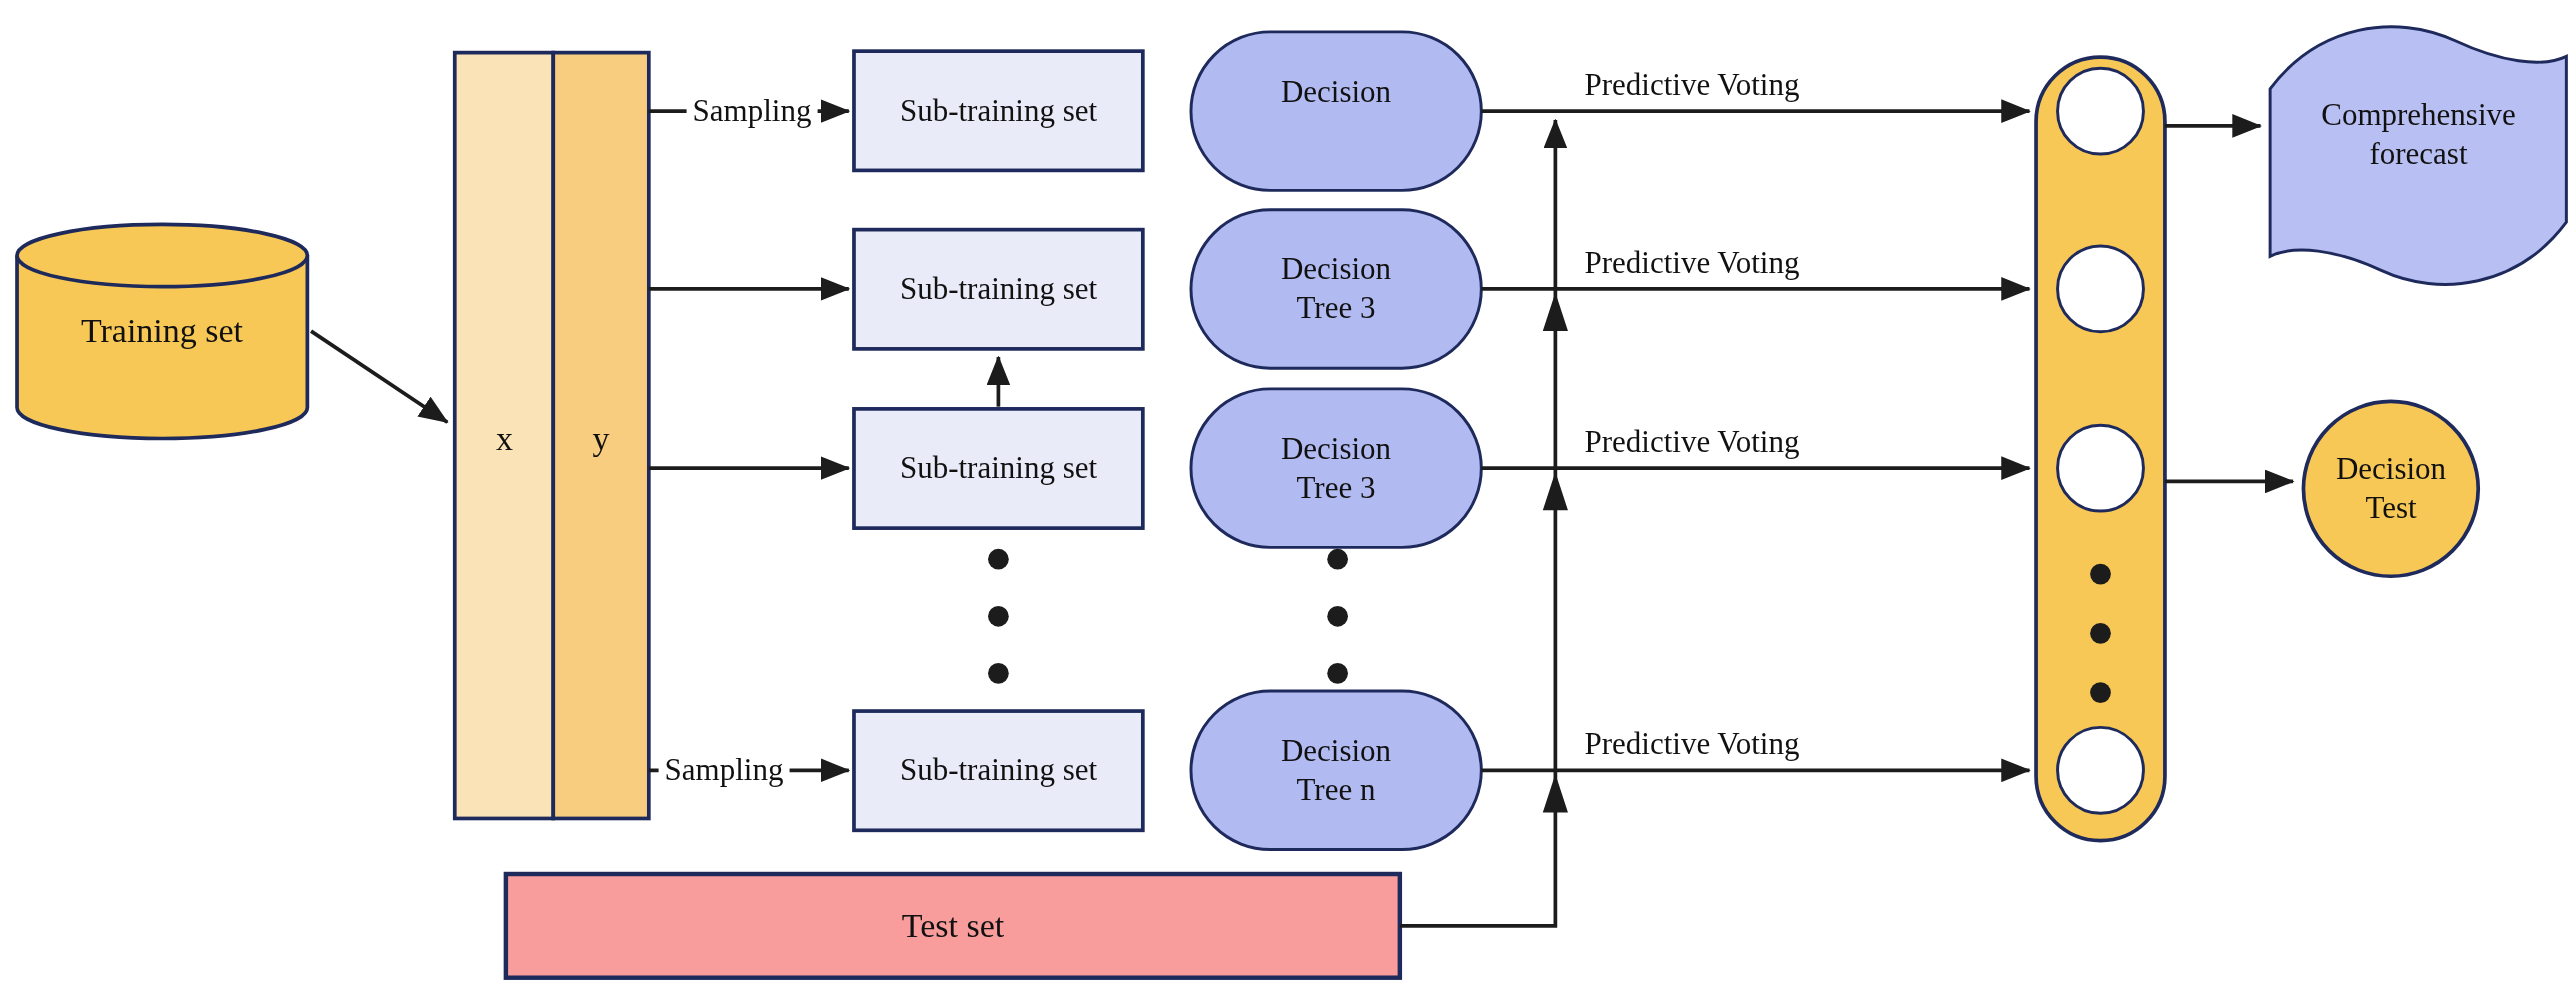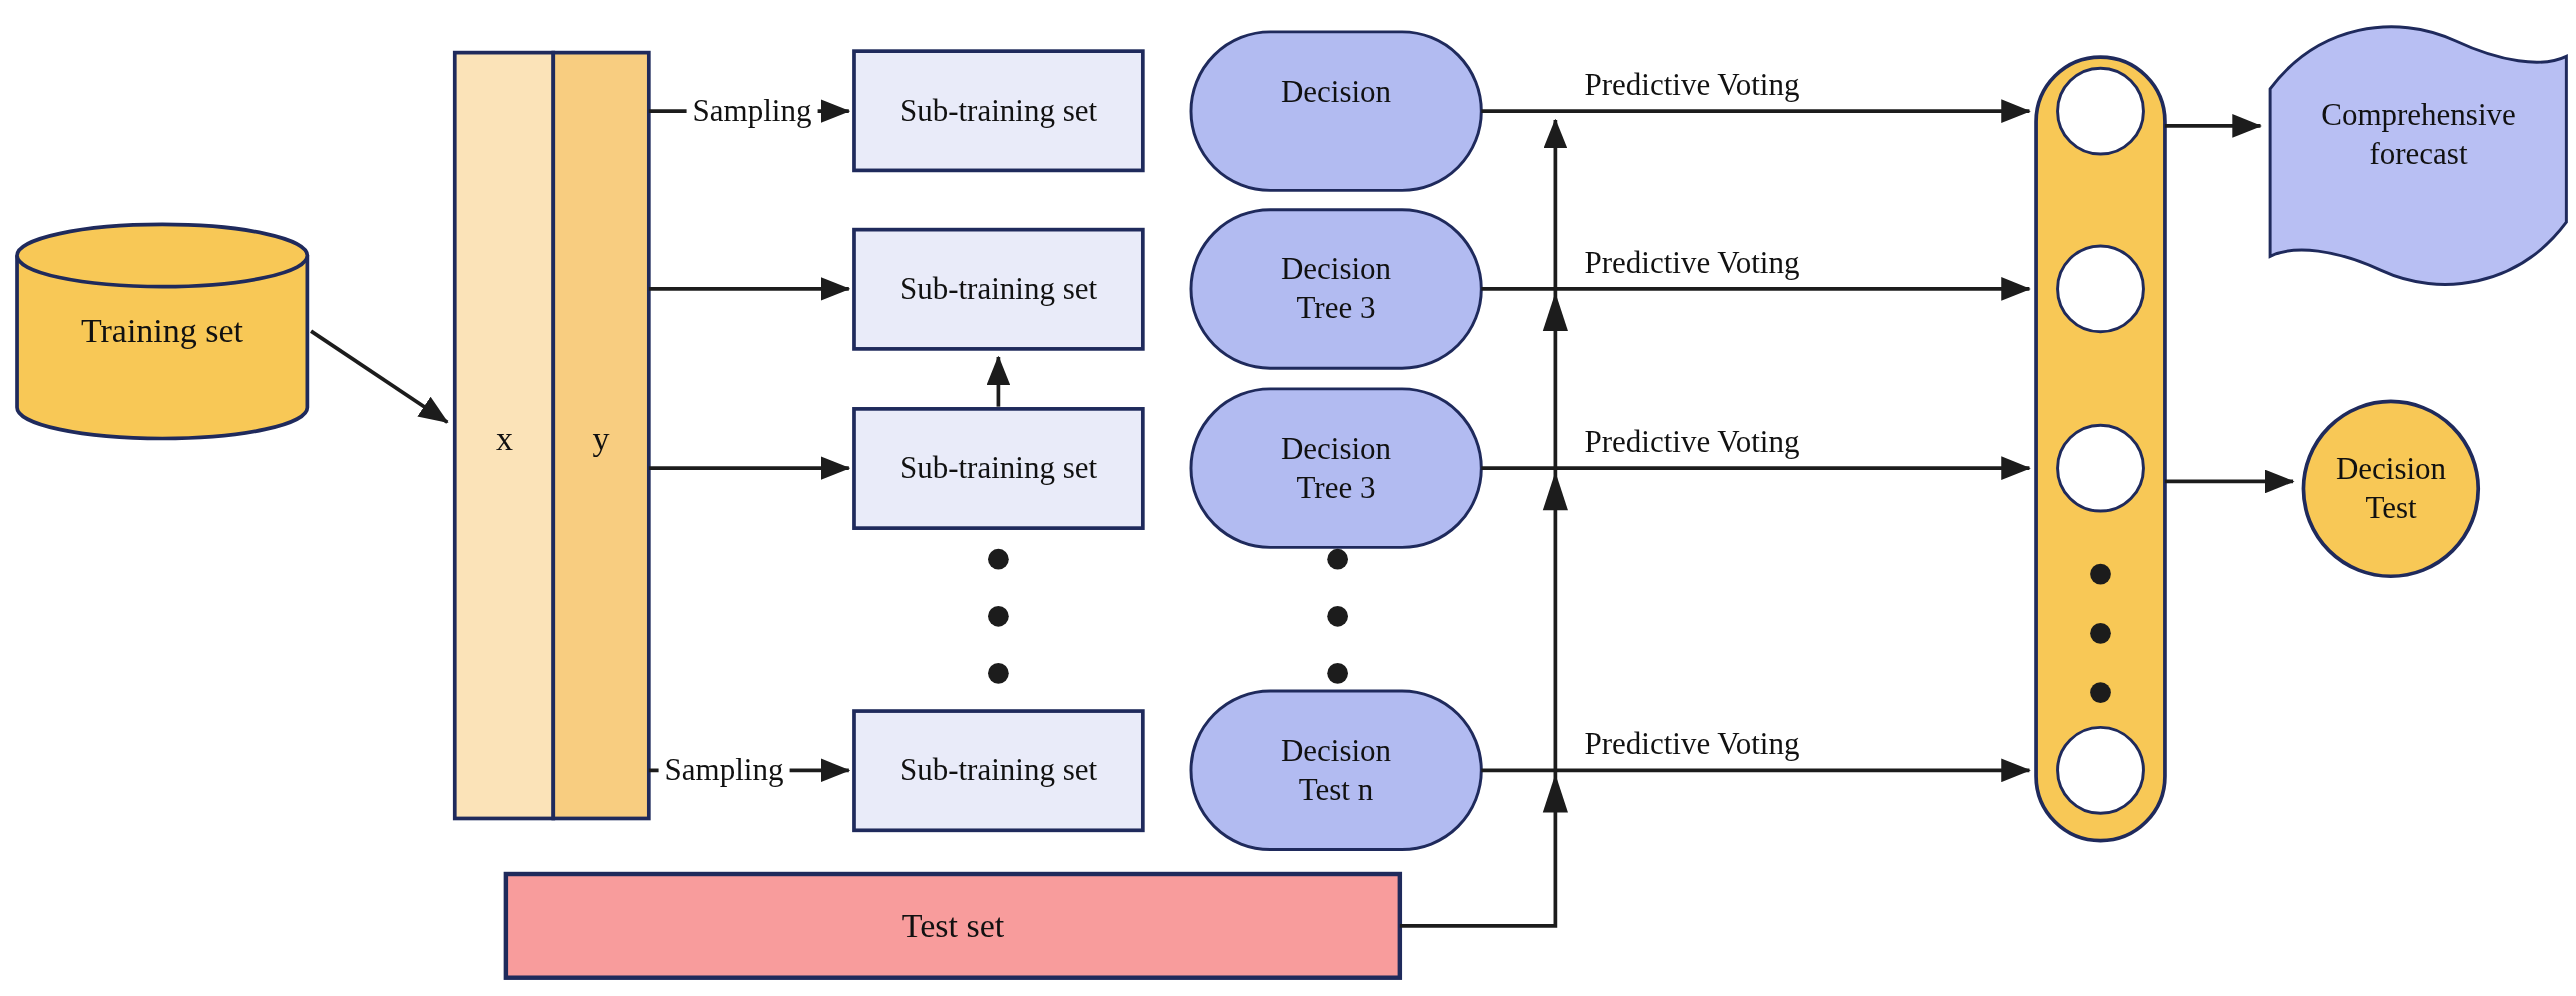--- a/index.html
+++ b/index.html
@@ -146,21 +146,21 @@
   <div class="lbl" style="left:1191px;top:250px;width:290px;">
     <div>Decision</div>
     <div>Tree 3</div>
   </div>
   <div class="lbl" style="left:1191px;top:430px;width:290px;">
     <div>Decision</div>
     <div>Tree 3</div>
   </div>
   <div class="lbl" style="left:1191px;top:732px;width:290px;">
     <div>Decision</div>
-    <div>Test n</div>
+    <div>Tree n</div>
   </div>
 
   <div class="lbl aboveLine" style="left:1692px;top:105px;">Predictive Voting</div>
   <div class="lbl aboveLine" style="left:1692px;top:283px;">Predictive Voting</div>
   <div class="lbl aboveLine" style="left:1692px;top:462px;">Predictive Voting</div>
   <div class="lbl aboveLine" style="left:1692px;top:764px;">Predictive Voting</div>
 
   <div class="lbl wrap2" style="left:2285px;top:96px;width:267px;">
     <div>Comprehensive</div>
     <div>forecast</div>

